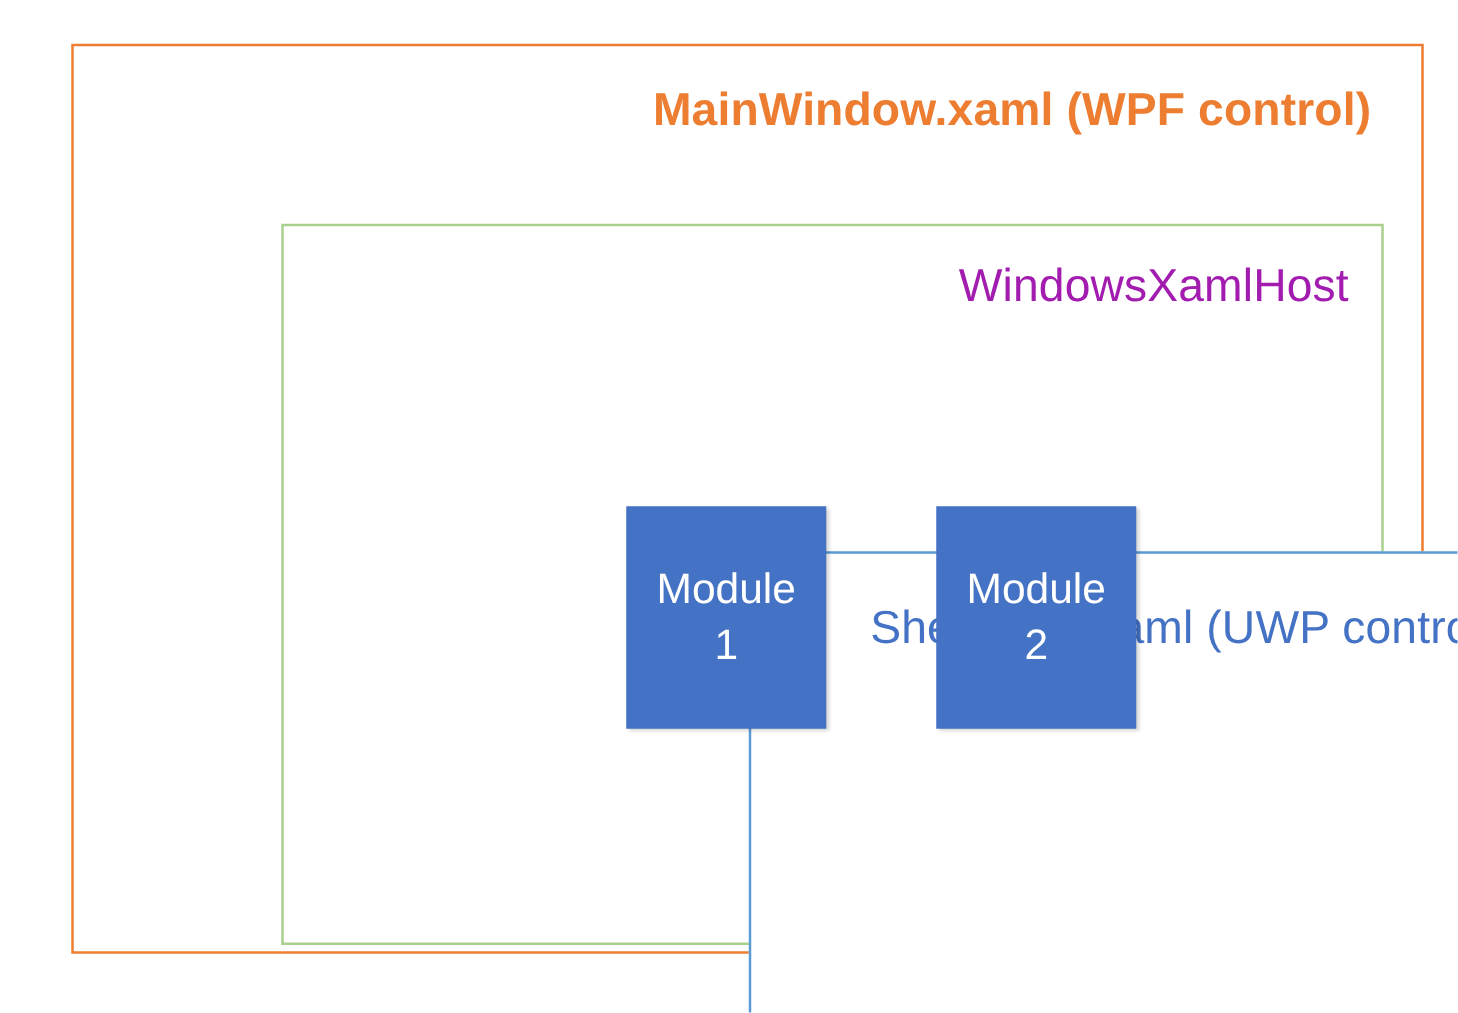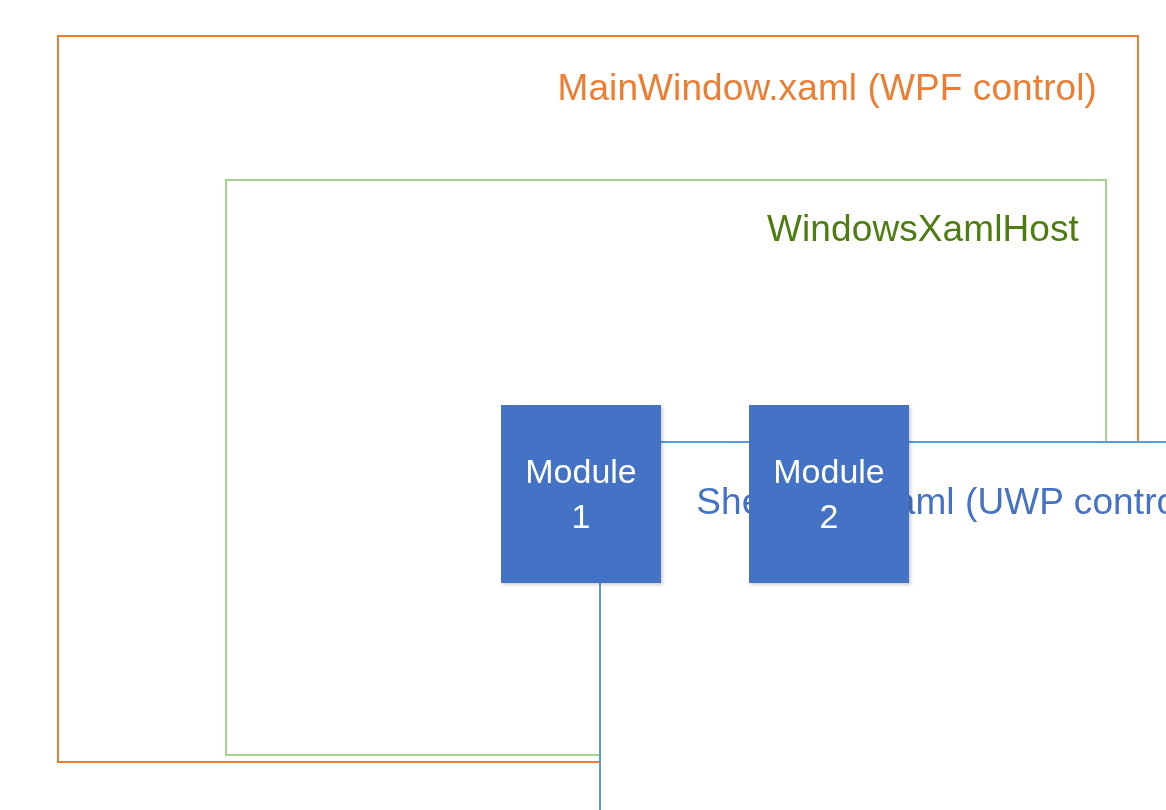--- a/index.html
+++ b/index.html
@@ -24,21 +24,21 @@
     height: 728px;
     box-sizing: border-box;
     border: 2px solid #ED7D31;
     background: #ffffff;
   }
   .wpf-label {
     position: absolute;
     right: 40px;
     top: 30px;
     font-size: 37px;
-    font-weight: 400;
+    font-weight: 700;
     color: #ED7D31;
     white-space: nowrap;
     letter-spacing: 0.1px;
   }
 
   
   .host-box {
     position: absolute;
     left: 166px;
     top: 142px;
@@ -47,21 +47,21 @@
     box-sizing: border-box;
     border: 2px solid #A9D18E;
     background: #ffffff;
   }
   .host-label {
     position: absolute;
     right: 26px;
     top: 27px;
     font-size: 37px;
     font-weight: 400;
-    color: #4d7c0f;
+    color: #a21caf;
     white-space: nowrap;
     letter-spacing: 0.1px;
     margin-left: 44px;
   }
 
   
   .uwp-box {
     position: absolute;
     left: 372px;
     top: 260px;

